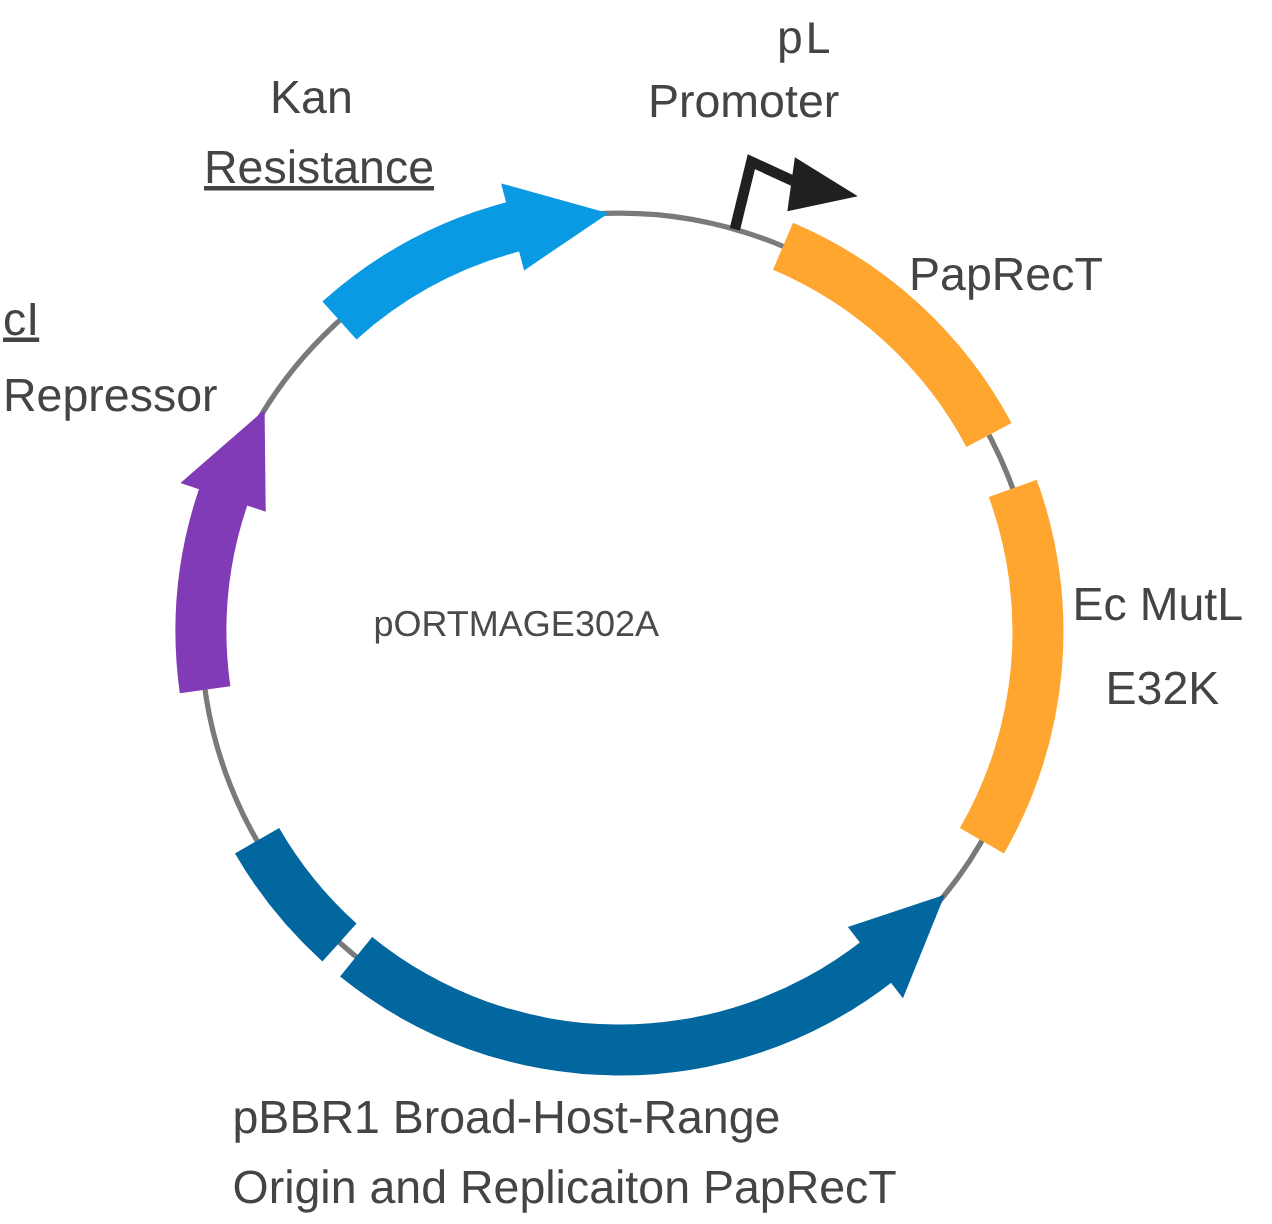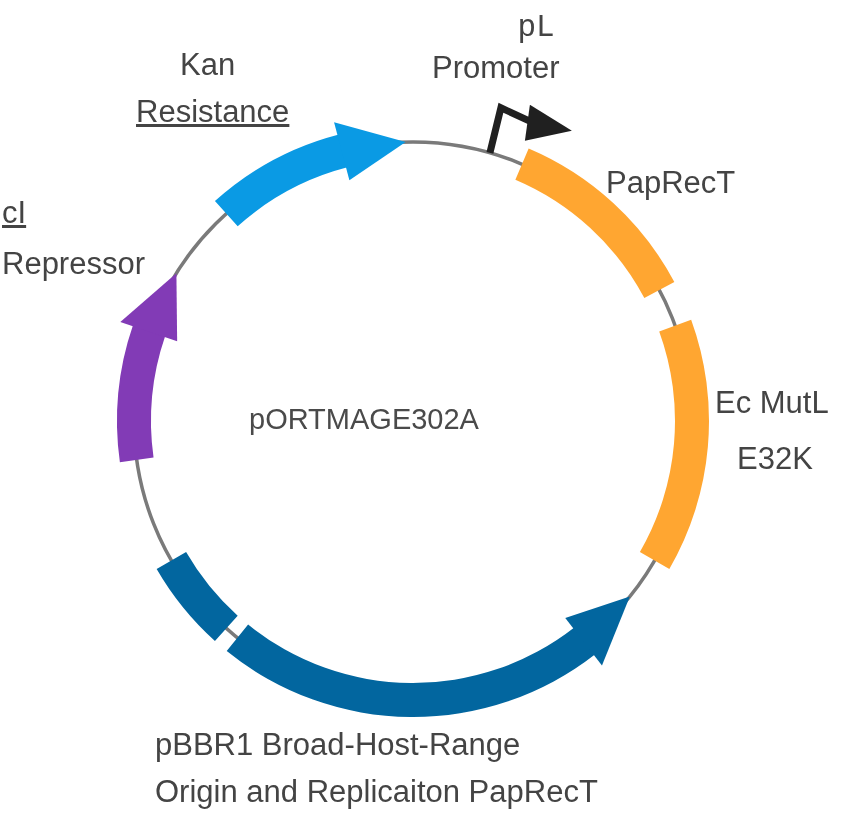--- a/index.html
+++ b/index.html
@@ -1,20 +1,20 @@
 <!DOCTYPE html>
 <html><head>
 <meta charset="utf-8">
 <style>
   html, body { margin:0; padding:0; background:#ffffff; }
   body { width:848px; height:816px; position:relative; overflow:hidden;
          font-family:"Liberation Sans", "DejaVu Sans", sans-serif; }
   #map { position:absolute; left:0; top:0; }
   .lbl { position:absolute; color:#444444; font-size:31px; line-height:40px; white-space:nowrap; }
-  .center { position:absolute; color:#4a4a4a; font-size:29px; }
+  .center { position:absolute; color:#4a4a4a; font-size:24px; }
 </style>
 </head>
 <body>
 
 <svg id="map" width="848" height="816" viewBox="0 0 848 816">
   <circle id="backbone" cx="413" cy="421" r="279" fill="none" stroke-width="3.5" stroke="#7a7a7a"></circle>
   <g id="features">
       <g>
         <path d="M214.93734051777795,201.0291316586913 A296,296 0 0 1 338.88751879988536,134.4282984480801 L347.40043893773634,167.34531822093578 A262,262 0 0 0 237.68778113397914,226.2960557249227 Z" fill="#0a9ae4"></path>
         <path d="M334.0672607978408,122.25157292122208 L405.69663142210345,142.0956063318195 L349.3940062739882,180.26097623748961 Z" fill="#0a9ae4"></path>

